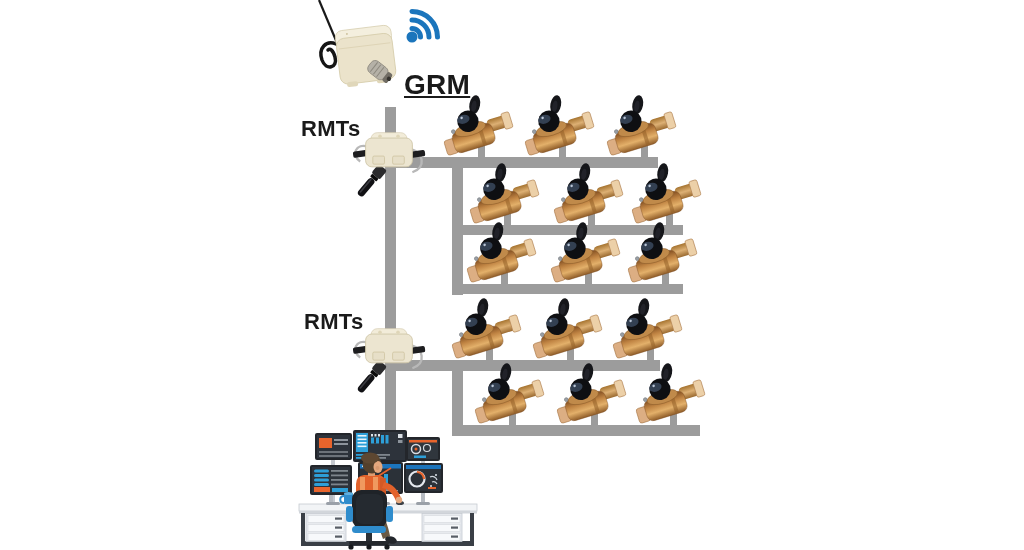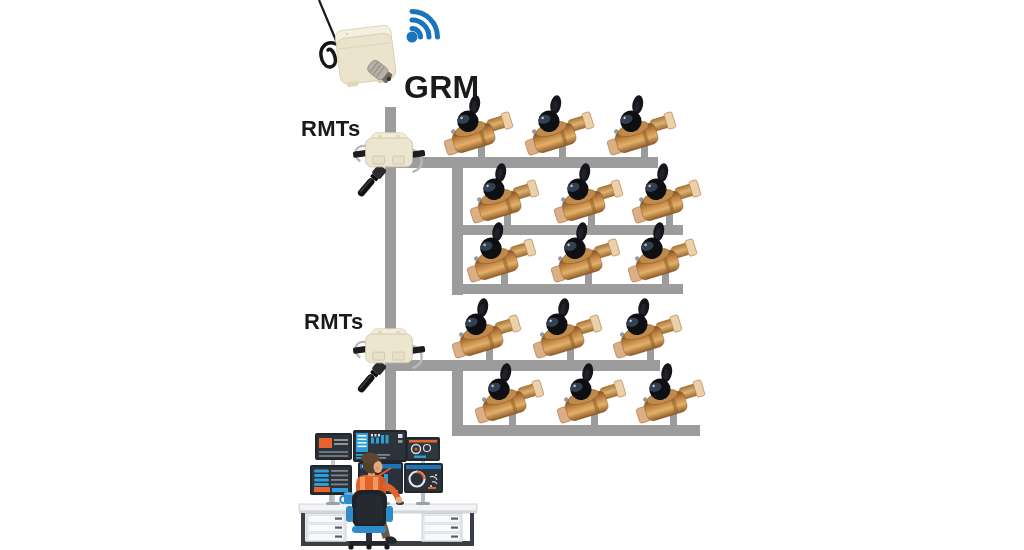--- a/index.html
+++ b/index.html
@@ -8,21 +8,21 @@
     font-family:"Liberation Sans",sans-serif;
   }
   .pipe{position:absolute;background:var(--pipe,#9c9c9c);}
   .stub{position:absolute;width:7px;height:15px;background:var(--pipe,#9c9c9c);}
   .meter{position:absolute;width:76px;height:63px;overflow:visible;}
   .rmt{position:absolute;width:90px;height:86px;overflow:visible;}
   .diagram-label{
     position:absolute;font-weight:bold;color:var(--label,#1a1a1a);
     font-family:"Liberation Sans",sans-serif;line-height:1;letter-spacing:.3px;
   }
-  .grm-label{left:404px;top:71px;font-size:32px;}
+  .grm-label{left:404px;top:71px;font-size:28px;text-decoration:underline;}
   .rmts-label-1{left:301px;top:118px;font-size:22px;}
   .rmts-label-2{left:304px;top:311px;font-size:22px;}
   .wifi-stroke{stroke:var(--wifi,#1b75bc);}
   .wifi-fill{fill:var(--wifi,#1b75bc);}
   svg{display:block;}
   .abs{position:absolute;}
   #defs-holder{position:absolute;width:0;height:0;overflow:hidden;}
 </style>
 </head>
 <body>

